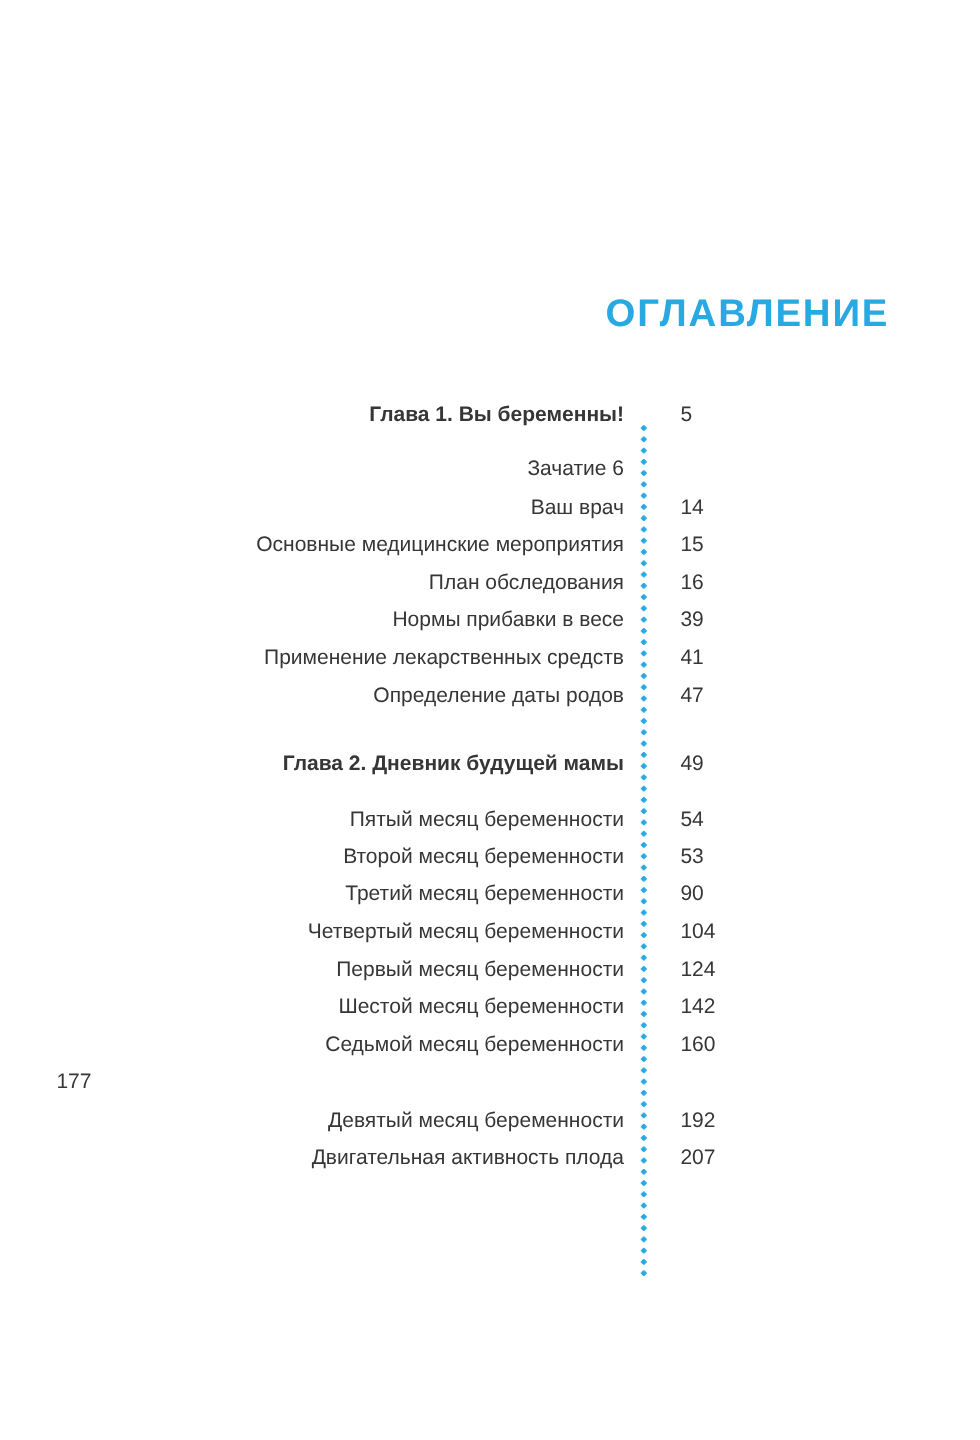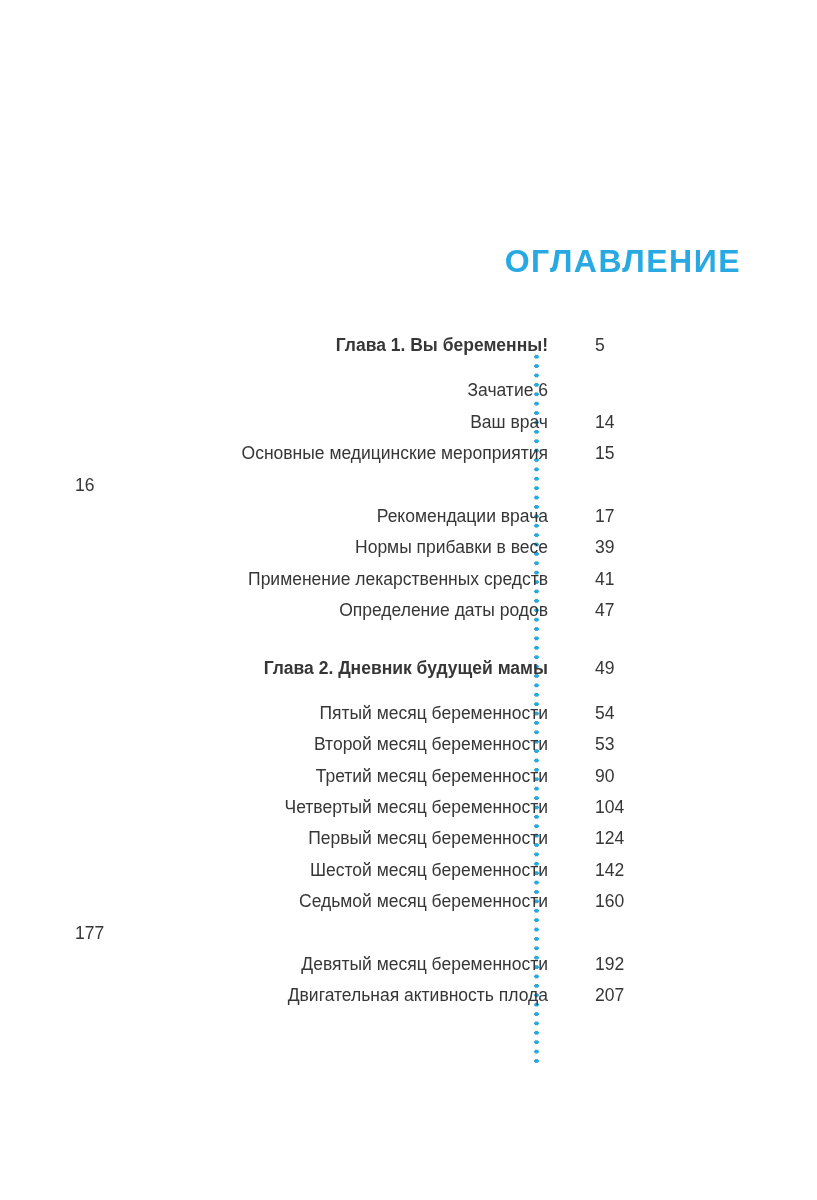--- a/index.html
+++ b/index.html
@@ -40,21 +40,20 @@
     top: 330px;
     left: 0;
     width: 817px;
     font-size: 17.5px;
   }
   .row {
     display: flex;
     height: 31.4px;
     line-height: 31.4px;
     align-items: baseline;
-    padding-left: 28px;
   }
   .row .label {
     display: block;
     width: 520px;
     text-align: right;
     white-space: nowrap;
   }
   .row .pagenum {
     display: block;
     margin-left: 47px;
@@ -88,27 +87,24 @@
     <span class="label">Ваш врач</span>
     <span class="pagenum">14</span>
   </div>
 
   <div class="row">
     <span class="label">Основные медицинские мероприятия</span>
     <span class="pagenum">15</span>
   </div>
 
   <div class="row">
+    <span class="label">План обследования</span>
     <span class="pagenum">16</span>
   </div>
 
-  <div class="row">
-    <span class="label">Рекомендации врача</span>
-    <span class="pagenum">17</span>
-  </div>
 
 
   <div class="row">
     <span class="label">Нормы прибавки в весе</span>
     <span class="pagenum">39</span>
   </div>
 
   <div class="row">
     <span class="label">Применение лекарственных средств</span>
     <span class="pagenum">41</span>

